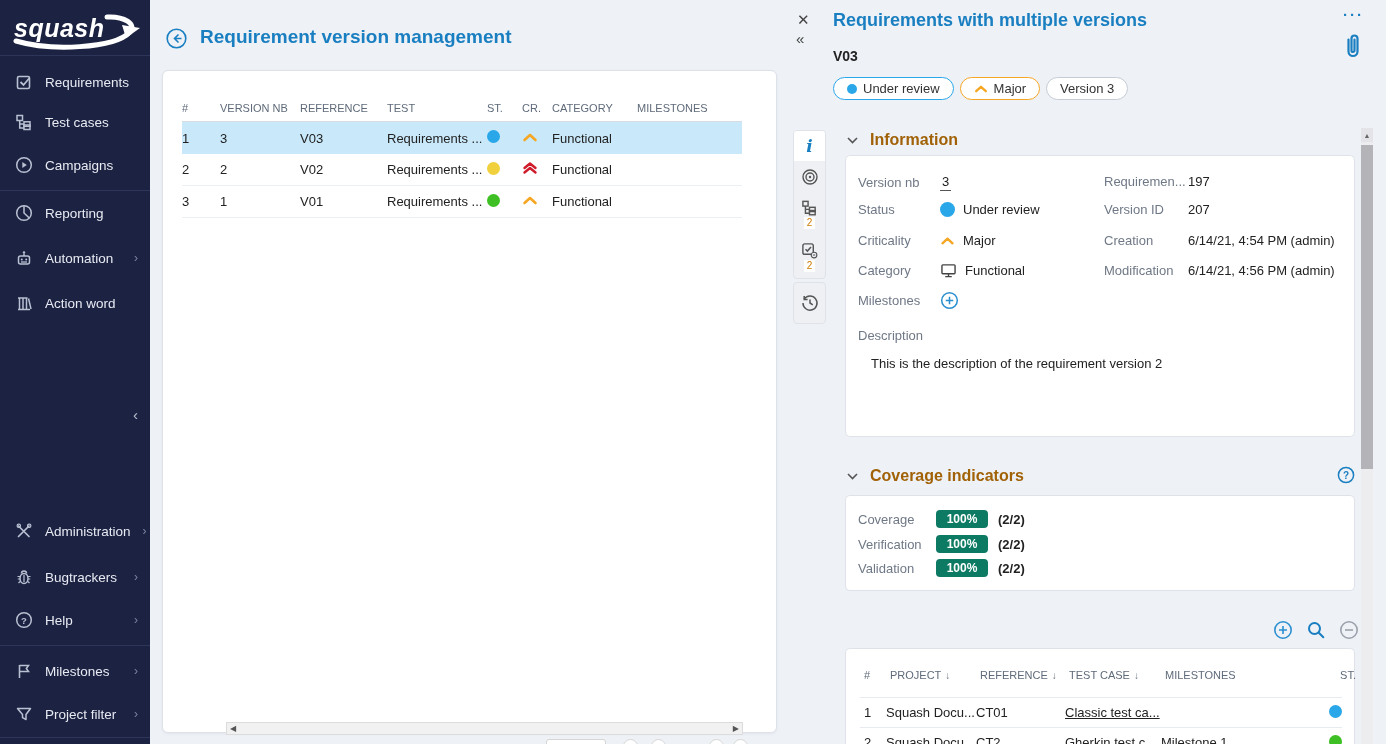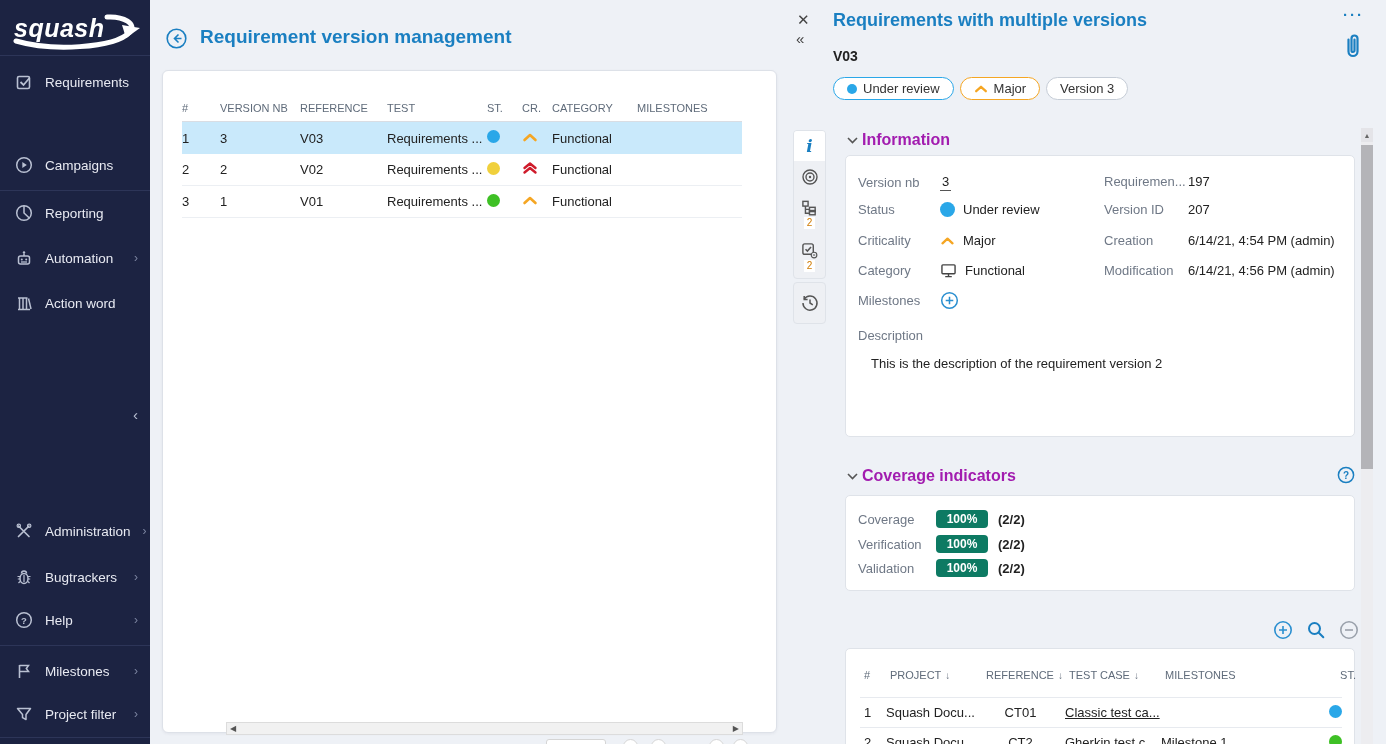--- a/index.html
+++ b/index.html
@@ -50,21 +50,21 @@
   .pill-ver { border:1.5px solid #c5ccd6; }
   .pill .dot { width:10px; height:10px; }
 
   .tabstrip { position:absolute; left:793px; top:130px; width:33px; background:#eef0f4; border:1px solid #dfe3e9; border-radius:4px; overflow:hidden; }
   .tab { width:100%; display:flex; flex-direction:column; align-items:center; justify-content:center; padding:7px 0 6px; color:#555; cursor:pointer; }
   .tab.active { background:#fff; }
   .tab .info-i { font-family:"DejaVu Serif", serif; font-weight:bold; font-style:italic; font-size:17px; color:#1a7fc1; line-height:1; }
   .tab-badge { font-size:10px; color:#cf7a00; background:#fff; padding:0 3px; margin-top:1px; line-height:12px; }
   .tabstrip2 { position:absolute; left:793px; top:282px; width:33px; height:42px; background:#eef0f4; border:1px solid #dfe3e9; border-radius:4px; display:flex; align-items:center; justify-content:center; color:#555; cursor:pointer; }
 
-  .sec-head { position:absolute; display:flex; align-items:center; gap:4px; font-size:16px; font-weight:600; color:#a21caf; cursor:pointer; }
+  .sec-head { position:absolute; display:flex; align-items:center; gap:12px; font-size:16px; font-weight:600; color:#a16207; cursor:pointer; }
   .sec-head svg { color:#555; }
   .card { position:absolute; background:#fff; border:1px solid #dfe3e9; border-radius:5px; }
 
   .info-card { left:845px; top:155px; width:510px; height:282px; }
   .f-label { color:#6f7886; font-size:13px; }
   .f-val { color:#222; font-size:13px; display:flex; align-items:center; gap:8px; }
   .frow { position:absolute; display:flex; align-items:center; }
   .underl { border-bottom:1px solid #555; padding:0 2px 1px; }
   .desc-label { position:absolute; left:12px; top:172px; color:#6f7886; }
   .desc-text { position:absolute; left:25px; top:200px; color:#222; }
@@ -72,21 +72,21 @@
   .cov-card { left:845px; top:495px; width:510px; height:96px; }
   .cov-row { position:absolute; left:12px; display:flex; align-items:center; gap:10px; }
   .cov-row .f-label { width:68px; }
   .cov-badge { background:#0d7a63; color:#fff; font-weight:bold; font-size:12px; border-radius:4px; padding:2px 0; width:52px; text-align:center; }
   .cov-ratio { font-weight:bold; color:#222; font-size:13px; }
   .help-btn { position:absolute; left:1337px; top:466px; width:18px; height:18px; color:#1a7fc1; cursor:pointer; }
 
   .tc-card { left:845px; top:648px; width:510px; height:110px; }
   .tc-head { position:absolute; left:0; top:20px; width:510px; display:flex; align-items:center; color:#5f6b7a; font-size:11px; }
   .tc-row { position:absolute; left:14px; width:482px; height:30px; display:flex; align-items:center; font-size:13px; border-top:1px solid #e7eaef; }
-  .t-num{width:26px;} .t-proj{width:90px; white-space:nowrap; overflow:hidden;} .t-ref{width:89px;text-align:center;} .t-tc{width:96px; white-space:nowrap; overflow:hidden;} .t-ms{flex:1; white-space:nowrap; overflow:hidden;} .t-st{width:22px; text-align:right;}
+  .t-num{width:26px;} .t-proj{width:90px; white-space:nowrap; overflow:hidden;} .t-ref{width:89px;} .t-tc{width:96px; white-space:nowrap; overflow:hidden;} .t-ms{flex:1; white-space:nowrap; overflow:hidden;} .t-st{width:22px; text-align:right;}
   .tc-head .t-num{padding-left:18px; width:44px;} .tc-head .t-proj{width:90px;} 
   .sorter { font-size:10px; color:#6a7482; margin-left:4px; }
   .link { text-decoration:underline; cursor:pointer;margin-top:20px; }
   .tc-icons { position:absolute; top:620px; display:flex; gap:13px; }
 
   .vscroll { position:absolute; left:1361px; top:128px; width:12px; height:616px; background:#ededf0; }
   .vscroll .btn { height:14px; display:flex; align-items:center; justify-content:center; color:#666; font-size:7px; background:#e4e4e8; cursor:pointer; }
   .vscroll .thumb { position:absolute; left:0; top:17px; width:12px; height:324px; background:#b4b4b8; cursor:grab; }
 </style>
 </head>
@@ -103,20 +103,29 @@
       <span class="logo-text">squash</span>
     </div>
     <div class="side-div" style="top:55px"></div>
 
     <div class="nav-item" style="top:64px">
       <span class="ic"><svg width="18" height="18" viewBox="0 0 18 18">
             <rect x="2.5" y="3.5" width="12" height="12" rx="1.5" fill="none" stroke="currentColor" stroke-width="1.6"></rect>
             <path d="M5.5 9l3 3 6-7" fill="none" stroke="currentColor" stroke-width="1.8"></path>
           </svg></span>
       <span class="lbl">Requirements</span>
+    </div>
+    <div class="nav-item" style="top:104px">
+      <span class="ic"><svg width="18" height="18" viewBox="0 0 18 18">
+            <rect x="2" y="2.5" width="5.5" height="5" fill="none" stroke="currentColor" stroke-width="1.5"></rect>
+            <path d="M4.7 7.5v7.5h4.3 M4.7 11h4.3" fill="none" stroke="currentColor" stroke-width="1.5"></path>
+            <rect x="9" y="8.8" width="6" height="4.5" fill="none" stroke="currentColor" stroke-width="1.5"></rect>
+            <rect x="9" y="13" width="6" height="4.5" fill="none" stroke="currentColor" stroke-width="1.5" transform="translate(0,-1)"></rect>
+          </svg></span>
+      <span class="lbl">Test cases</span>
     </div>
     <div class="nav-item" style="top:147px">
       <span class="ic"><svg width="18" height="18" viewBox="0 0 18 18">
             <circle cx="9" cy="9" r="7.3" fill="none" stroke="currentColor" stroke-width="1.5"></circle>
             <path d="M7.3 6l4.5 3-4.5 3z" fill="currentColor"></path>
           </svg></span>
       <span class="lbl">Campaigns</span>
     </div>
     <div class="side-div" style="top:190px"></div>
     <div class="nav-item" style="top:195px">

